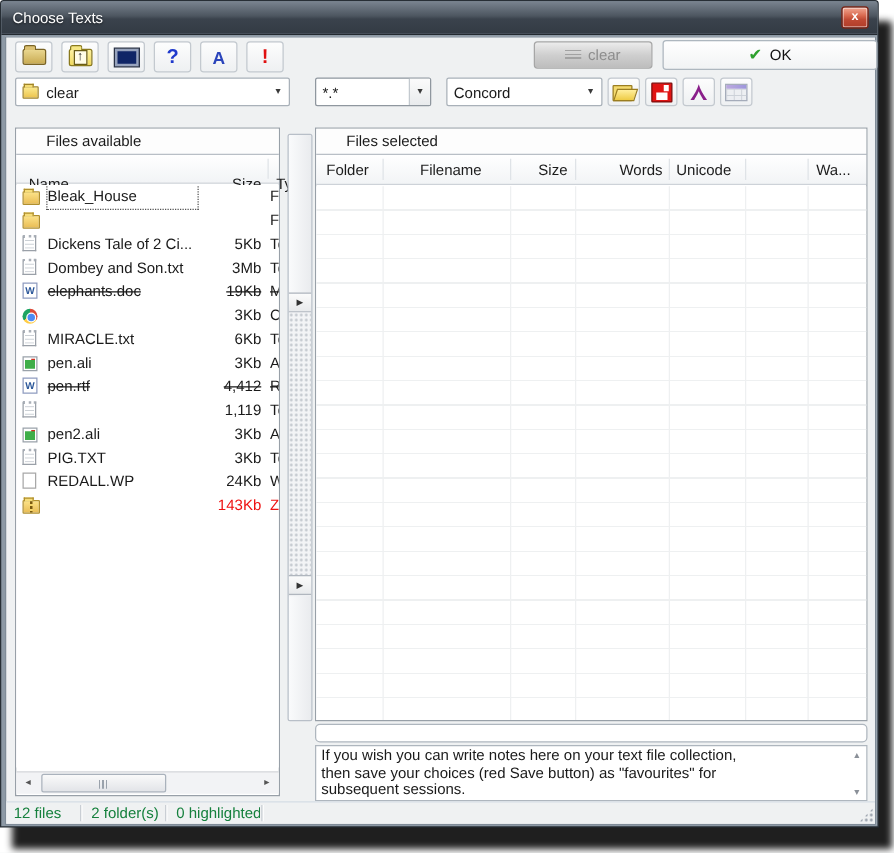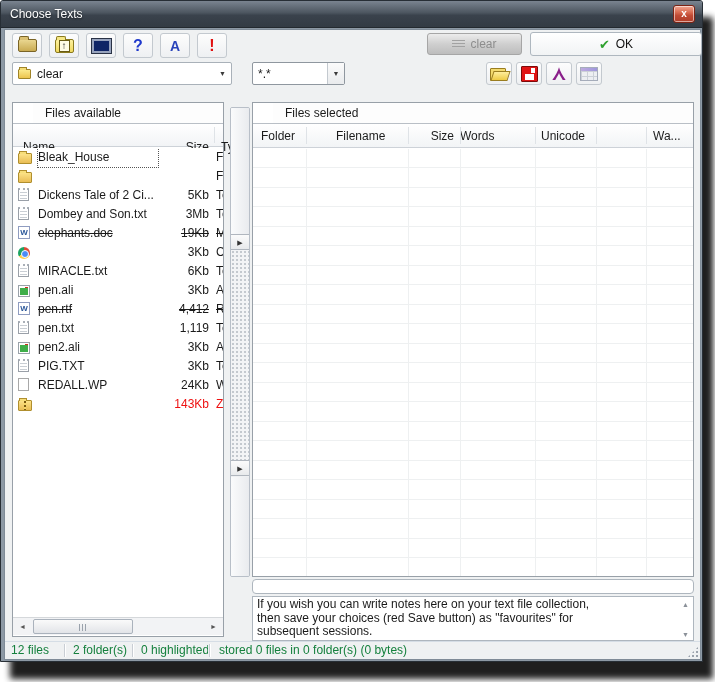--- a/index.html
+++ b/index.html
@@ -80,21 +80,21 @@
   .ico-table { width:18px; height:14px; border:1px solid #98a0b0; background:#eceef2; position:relative; opacity:.85; }
   .ico-table::before { content:""; position:absolute; left:0; top:0; right:0; height:3px;
     background:linear-gradient(90deg,#b39ddb,#8f86d8); }
   .ico-table::after { content:""; position:absolute; left:0; top:3px; right:0; bottom:0;
     background:linear-gradient(#c5cad2 1px, transparent 1px), linear-gradient(90deg,#c5cad2 1px, transparent 1px);
     background-size:6px 5px; }
 
   
   .group { position:absolute; background:#fff; border:1px solid #98a0a8; }
   .left-group { left:7px; top:72px; width:212px; height:535px; }
-  .group-label { height:20px; line-height:20px; padding-left:12px; background:#fdfdfd; color:#1a1a1a;margin-left:20px; }
+  .group-label { height:20px; line-height:20px; padding-left:24px; background:#fdfdfd; color:#1a1a1a; }
   .lv-header { height:24px; border-top:1px solid #b9bfc6; border-bottom:1px solid #cdd2d8;
     background:linear-gradient(#ffffff,#f2f4f6); position:relative; }
   .lv-header .hc { position:absolute; top:12px; height:100%; line-height:23px; color:#1c1c1c; cursor:pointer; }
   .lv-header .sep { position:absolute; top:3px; bottom:3px; width:1px; background:#dfe3e7; }
 
   .list-body { position:absolute; left:0; top:45px; right:0; bottom:22px; background:#fff; overflow:hidden; }
   .frow { position:relative; height:19px; line-height:19px; white-space:nowrap; cursor:pointer; }
   .frow .fic { position:absolute; left:5px; top:3px; }
   .frow .nm { position:absolute; left:25px; width:120px; overflow:hidden; text-overflow:clip; }
   .frow .sz { position:absolute; left:130px; width:66px; text-align:right; }
@@ -225,20 +225,24 @@
 
     <div class="combo" style="left:7px; width:220px;">
       <span class="mini-folder"></span>
       <span>clear</span>
       <span class="caret">▼</span>
     </div>
     <div class="combo combo-pattern" style="left:247px; width:93px;">
       <span>*.*</span>
       <span class="caret">▼</span>
     </div>
+    <div class="combo" style="left:352px; width:125px;">
+      <span>Concord</span>
+      <span class="caret">▼</span>
+    </div>
     <div class="sm-btn" style="left:481px">
       <span class="ico-openfolder"></span>
       </div>
     <div class="sm-btn" style="left:511px">
       <span class="ico-floppy"></span>
       </div>
     <div class="sm-btn" style="left:541px">
       <svg width="16" height="16" viewBox="0 0 24 24">
         <path d="M12 2 C10.5 8 6.5 14.5 2 21 L6.4 21 C9.2 16.5 11 13.2 12 10.6 C13 13.2 14.8 16.5 17.6 21 L22 21 C17.5 14.5 13.5 8 12 2 Z" fill="#8a1f8a"></path>
       </svg>
@@ -285,21 +289,20 @@
           </div>
           <div class="frow"><span class="fic ali"></span><span class="nm">pen.ali</span><span class="sz">3Kb</span><span class="tp">Al</span></div>
           <div class="frow struck">
             <span class="fic word">W</span>
             <span class="nm">pen.rtf</span>
             <span class="sz">4,412</span>
             <span class="tp">Ri</span>
           </div>
           <div class="frow">
             <span class="fic text"></span>
-            <span class="nm">pen.txt</span>
             <span class="sz">1,119</span>
             <span class="tp">Te</span>
           </div>
           <div class="frow"><span class="fic ali"></span><span class="nm">pen2.ali</span><span class="sz">3Kb</span><span class="tp">Al</span></div>
           <div class="frow">
             <span class="fic text"></span>
             <span class="nm">PIG.TXT</span>
             <span class="sz">3Kb</span>
             <span class="tp">Te</span>
           </div>
@@ -325,21 +328,21 @@
       <div class="mid-btn">▶</div>
       <div class="mid-plain mid-bottom"></div>
     </div>
 
     <div class="group right-group">
       <div class="group-label">Files selected</div>
       <div class="grid-header">
         <span class="hc" style="left:8px;">Folder</span>
         <span class="hc" style="left:67px;margin-left:16px;">Filename</span>
         <span class="hc" style="left:155px; width:46px; text-align:right;">Size</span>
-        <span class="hc" style="left:207px; width:70px; ">Words</span>
+        <span class="hc" style="left:207px; width:70px; text-align:right;">Words</span>
         <span class="hc" style="left:288px;">Unicode</span>
         <span class="hc" style="left:350px;margin-top:38px;">Date</span>
         <span class="hc" style="left:400px;">Wa...</span>
         <span class="sep" style="left:53px;"></span>
         <span class="sep" style="left:155px;"></span>
         <span class="sep" style="left:207px;"></span>
         <span class="sep" style="left:282px;"></span>
         <span class="sep" style="left:343px;"></span>
         <span class="sep" style="left:393px;"></span>
       </div>
@@ -360,18 +363,17 @@
     <span class="na-up">▲</span>
     <span class="na-down">▼</span>
 
     <div class="statusbar">
       <span class="sb-item" style="left:2px;  width:57px;">12 files</span>
       <span class="sb-div" style="left:59px;"></span>
       <span class="sb-item" style="left:64px; width:62px;">2 folder(s)</span>
       <span class="sb-div" style="left:127px;"></span>
       <span class="sb-item" style="left:132px; width:71px;">0 highlighted</span>
       <span class="sb-div" style="left:204px;"></span>
-      <span class="sb-item" style="left:210px; width:400px;">stored 0 files in 0 folder(s) (0 bytes)</span>
       <span class="grip"></span>
     </div>
 
   </div>
 </div>
 
 </body></html>

